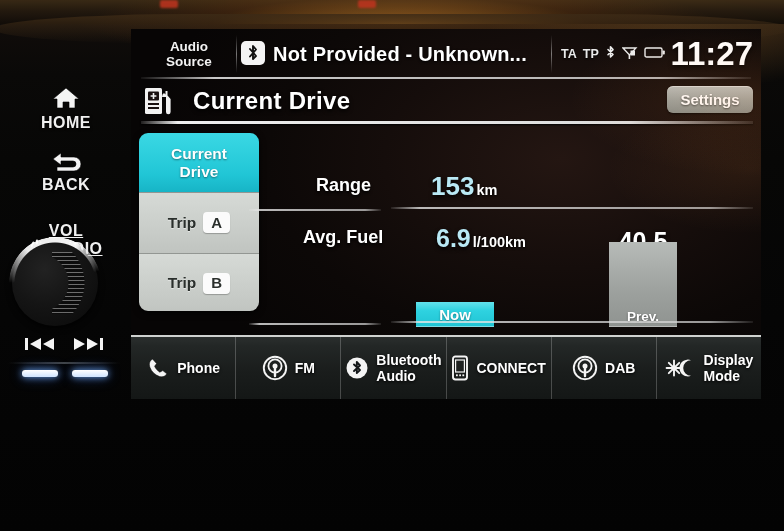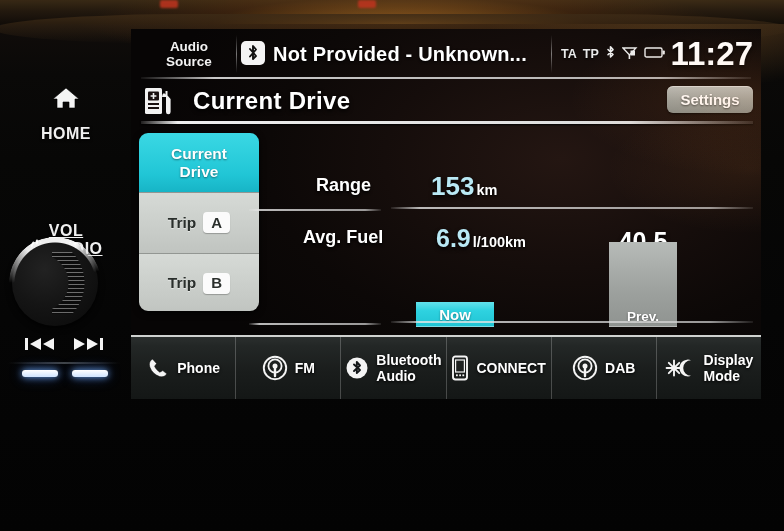--- a/index.html
+++ b/index.html
@@ -209,29 +209,37 @@
 <div class="stage">
 
   <div class="dash"></div>
   <div class="bezel-top"></div>
   <div class="bezel-round"></div>
   <div class="red-dot" style="left:160px;top:0px;"></div>
   <div class="red-dot" style="left:358px;top:0px;"></div>
 
   <div class="hard">
 
-    <div class="hb" style="left:30px;top:86px;width:72px;gap:11px;">
+    <div class="hb" style="left:30px;top:86px;width:72px;">
       <span class="ico">
         <svg width="30" height="24" viewBox="0 0 30 24">
           <path d="M15 2 L28 13 L24 13 L24 22 L18 22 L18 16 L12 16 L12 22 L6 22 L6 13 L2 13 Z" fill="#f4f4f4" stroke="#000" stroke-width="0.6"></path>
         </svg>
       </span>
       <span>HOME</span>
     </div>
 
+    <div class="hb" style="left:30px;top:150px;width:72px;">
+      <span class="ico">
+        <svg width="34" height="22" viewBox="0 0 34 22">
+          <path d="M12 3 L4 9 L12 15 L12 11 L24 11 A3 3 0 0 1 24 17 L8 17 L8 21 L25 21 A7 7 0 0 0 25 7 L12 7 Z" fill="#f4f4f4" stroke="#000" stroke-width="0.6"></path>
+        </svg>
+      </span>
+      <span>BACK</span>
+    </div>
 
     <div class="hb" style="left:26px;top:222px;width:80px;line-height:17px;text-decoration:underline;">
       <span>VOL</span>
       <span style="display:flex;align-items:center;gap:3px;">
         <span class="ico">
           <svg width="16" height="16" viewBox="0 0 16 16">
             <path d="M8 1.6 L8 7.4" stroke="#f4f4f4" stroke-width="2.1" stroke-linecap="round" fill="none"></path>
             <path d="M4.3 3.6 A5 5 0 1 0 11.7 3.6" stroke="#f4f4f4" stroke-width="2.1" fill="none" stroke-linecap="round"></path>
           </svg>
         </span>

